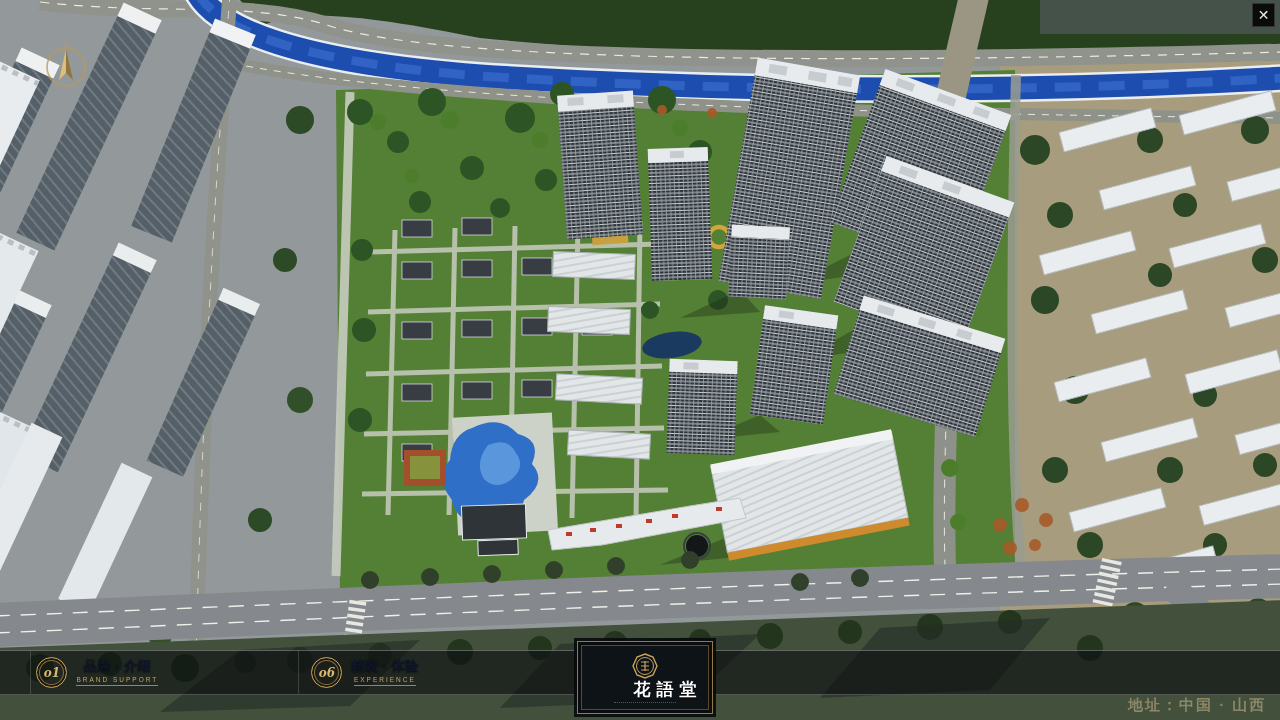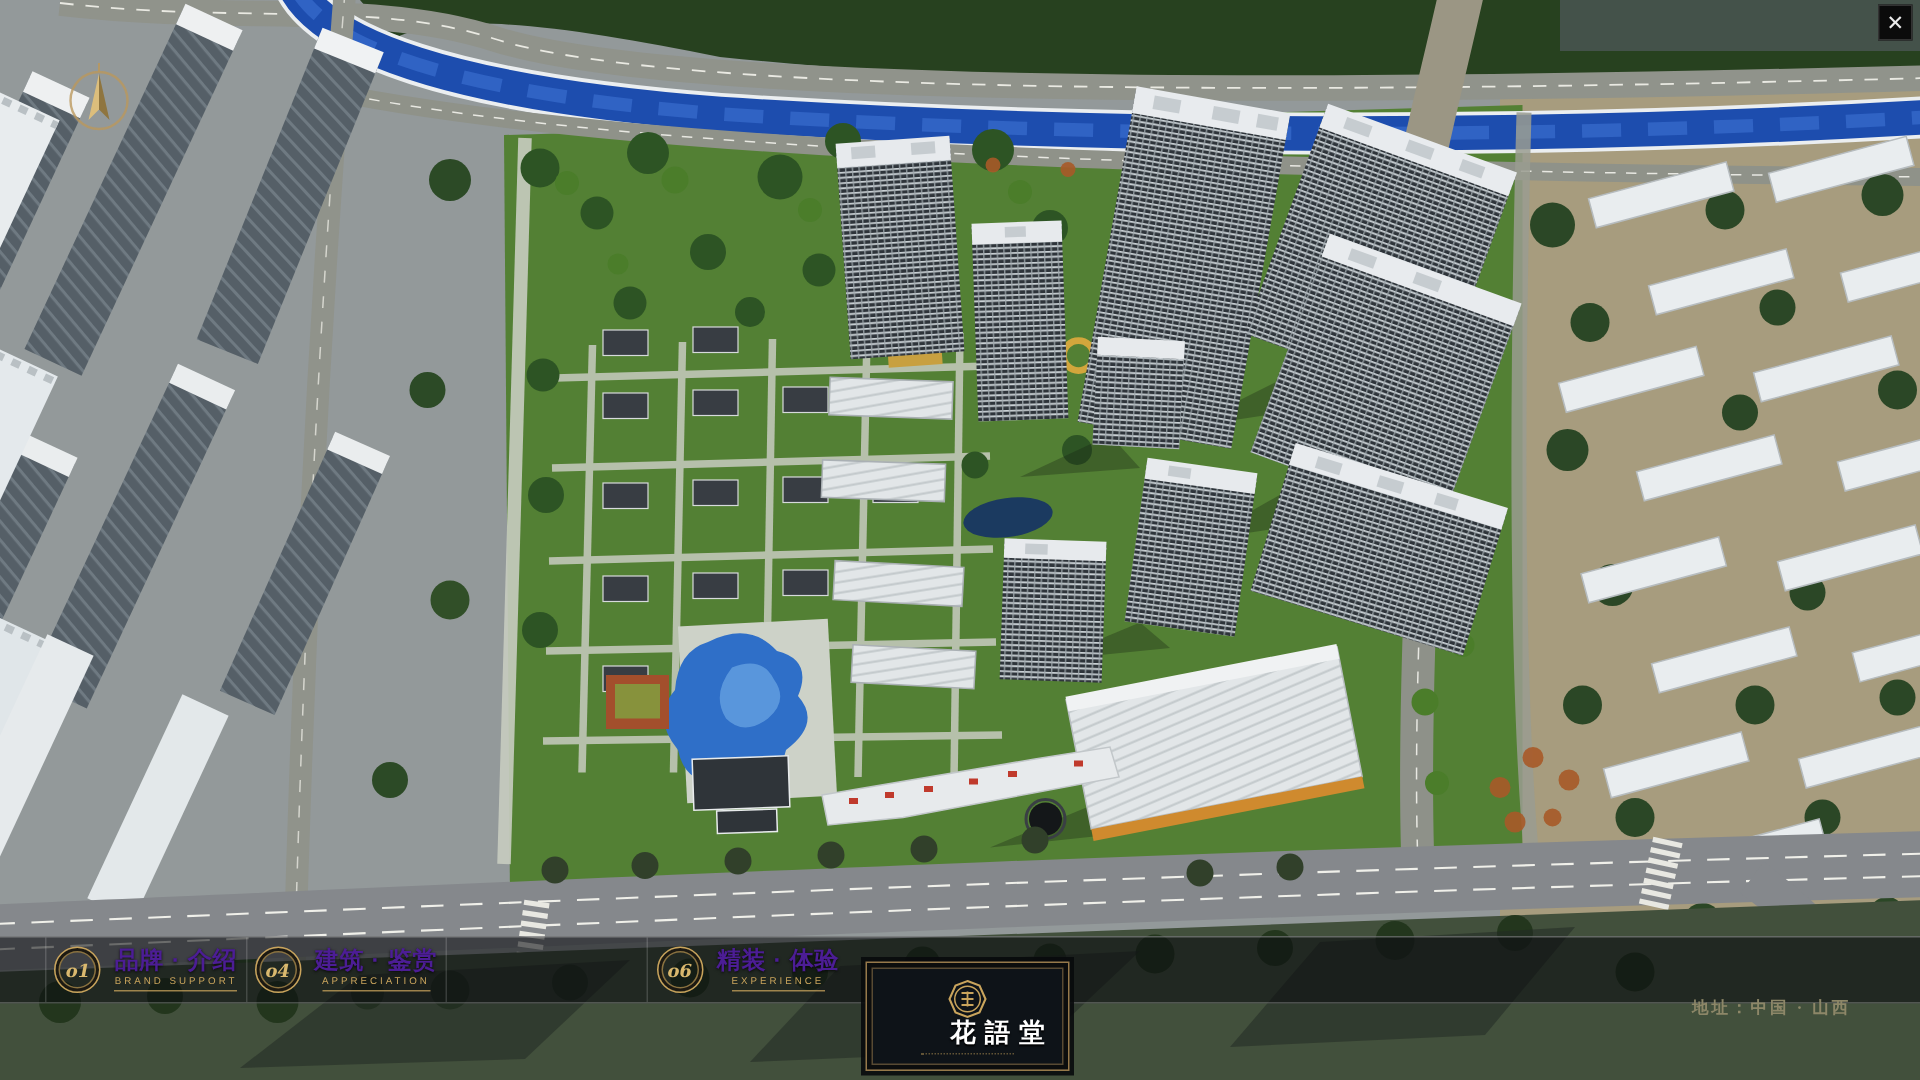--- a/index.html
+++ b/index.html
@@ -7,50 +7,50 @@
          font-family:"Liberation Sans",sans-serif;background:#8d9394;}
   .scene{position:absolute;inset:0;display:block;}
 
   
   .close-btn{position:absolute;left:1252px;top:3px;width:23px;height:24px;background:#0b0b0b;
              border:1px solid #333;color:#ececec;display:flex;align-items:center;justify-content:center;
              font-size:14px;line-height:1;cursor:pointer;box-sizing:border-box;}
   .compass{position:absolute;left:42px;top:40px;width:48px;height:52px;opacity:.92;}
 
   
-  .navbar{position:absolute;left:0;top:624px;width:1280px;height:45px;box-sizing:border-box;
+  .navbar{position:absolute;left:0;top:650px;width:1280px;height:45px;box-sizing:border-box;
           background:var(--bar-bg,rgba(10,12,15,.58));
           border-top:1px solid rgba(255,255,255,.30);border-bottom:1px solid rgba(255,255,255,.22);
           display:grid;grid-template-columns:repeat(4,1fr) 150px repeat(4,1fr);
           padding:0 30px;align-items:stretch;z-index:4;}
   .nav-item{display:flex;align-items:center;justify-content:center;gap:9px;cursor:pointer;
             border-left:1px solid rgba(255,255,255,.16);}
   .nav-item.last{border-right:1px solid rgba(255,255,255,.16);}
   .badge{width:29px;height:29px;border-radius:50%;flex:0 0 29px;
          border:1px solid var(--gold,#c9a45c);
          box-shadow:inset 0 0 0 2px rgba(8,9,11,.85), inset 0 0 0 3px var(--gold-deep,#8a7240);
          display:flex;align-items:center;justify-content:center;
          color:#d9b86e;font:italic 700 12px "DejaVu Serif",serif;}
   .nav-text{display:flex;flex-direction:column;align-items:center;}
-  .zh{font-weight:700;font-size:16px;line-height:1.1;color:#4c1d95;letter-spacing:.5px;
+  .zh{font-weight:700;font-size:13px;line-height:1.1;color:#0f172a;letter-spacing:.5px;
       text-shadow:0 1px 2px rgba(0,0,0,.8);white-space:nowrap;}
   .en{font-size:6.5px;color:var(--gold,#c9a45c);letter-spacing:2px;margin-top:2px;
       padding-bottom:2px;border-bottom:1px solid rgba(201,164,92,.75);white-space:nowrap;}
 
   
   .brand-panel{position:absolute;left:577px;top:641px;width:136px;height:73px;box-sizing:border-box;
           background:var(--panel-bg,#0e1318);border:1px solid #96794a;z-index:5;cursor:pointer;
           box-shadow:0 0 0 3px rgba(8,10,12,.9), inset 0 0 0 3px rgba(8,10,12,.95), inset 0 0 0 4px rgba(150,121,74,.55);
           display:flex;flex-direction:column;align-items:center;justify-content:center;gap:2px;}
   .brand-title{font-family:"DejaVu Serif",serif;font-weight:700;font-size:17px;line-height:1;
           color:#ffffff;letter-spacing:6px;text-indent:6px;text-shadow:0 1px 1px #000;margin-left:40px;}
   .brand-sub{width:62px;height:0;border-top:1px dotted rgba(201,164,92,.45);margin-top:2px;}
 
-  .address{position:absolute;left:1128px;top:664px;font-size:11px;font-weight:700;
-           color:var(--address,#8d8768);letter-spacing:2px;z-index:4;white-space:nowrap;font-family:Liberation Serif, serif;}
+  .address{position:absolute;left:1128px;top:696px;font-size:15px;font-weight:700;
+           color:var(--address,#8d8768);letter-spacing:2px;z-index:4;white-space:nowrap;}
 </style>
 </head>
 <body>
 
 <div class="stage">
 
   <svg class="scene" viewBox="0 0 1280 720" preserveAspectRatio="none">
     <defs>
       <pattern id="win" width="9" height="7" patternUnits="userSpaceOnUse">
         <rect width="9" height="7" fill="#2e343a"></rect>
@@ -419,27 +419,20 @@
   <div class="close-btn">✕</div>
 
   <nav class="navbar">
     <div class="nav-item">
       <span class="badge">o1</span>
       <span class="nav-text">
           <span class="zh">品牌 · 介绍</span>
           <span class="en">BRAND SUPPORT</span>
         </span>
     </div>
-    <div class="nav-item last">
-      <span class="badge">o4</span>
-      <span class="nav-text">
-          <span class="zh">建筑 · 鉴赏</span>
-          <span class="en">APPRECIATION</span>
-        </span>
-    </div>
     <div></div>
     <div class="nav-item">
       <span class="badge">o6</span>
       <span class="nav-text">
           <span class="zh">精装 · 体验</span>
           <span class="en">EXPERIENCE</span>
         </span>
     </div>
   </nav>
 

